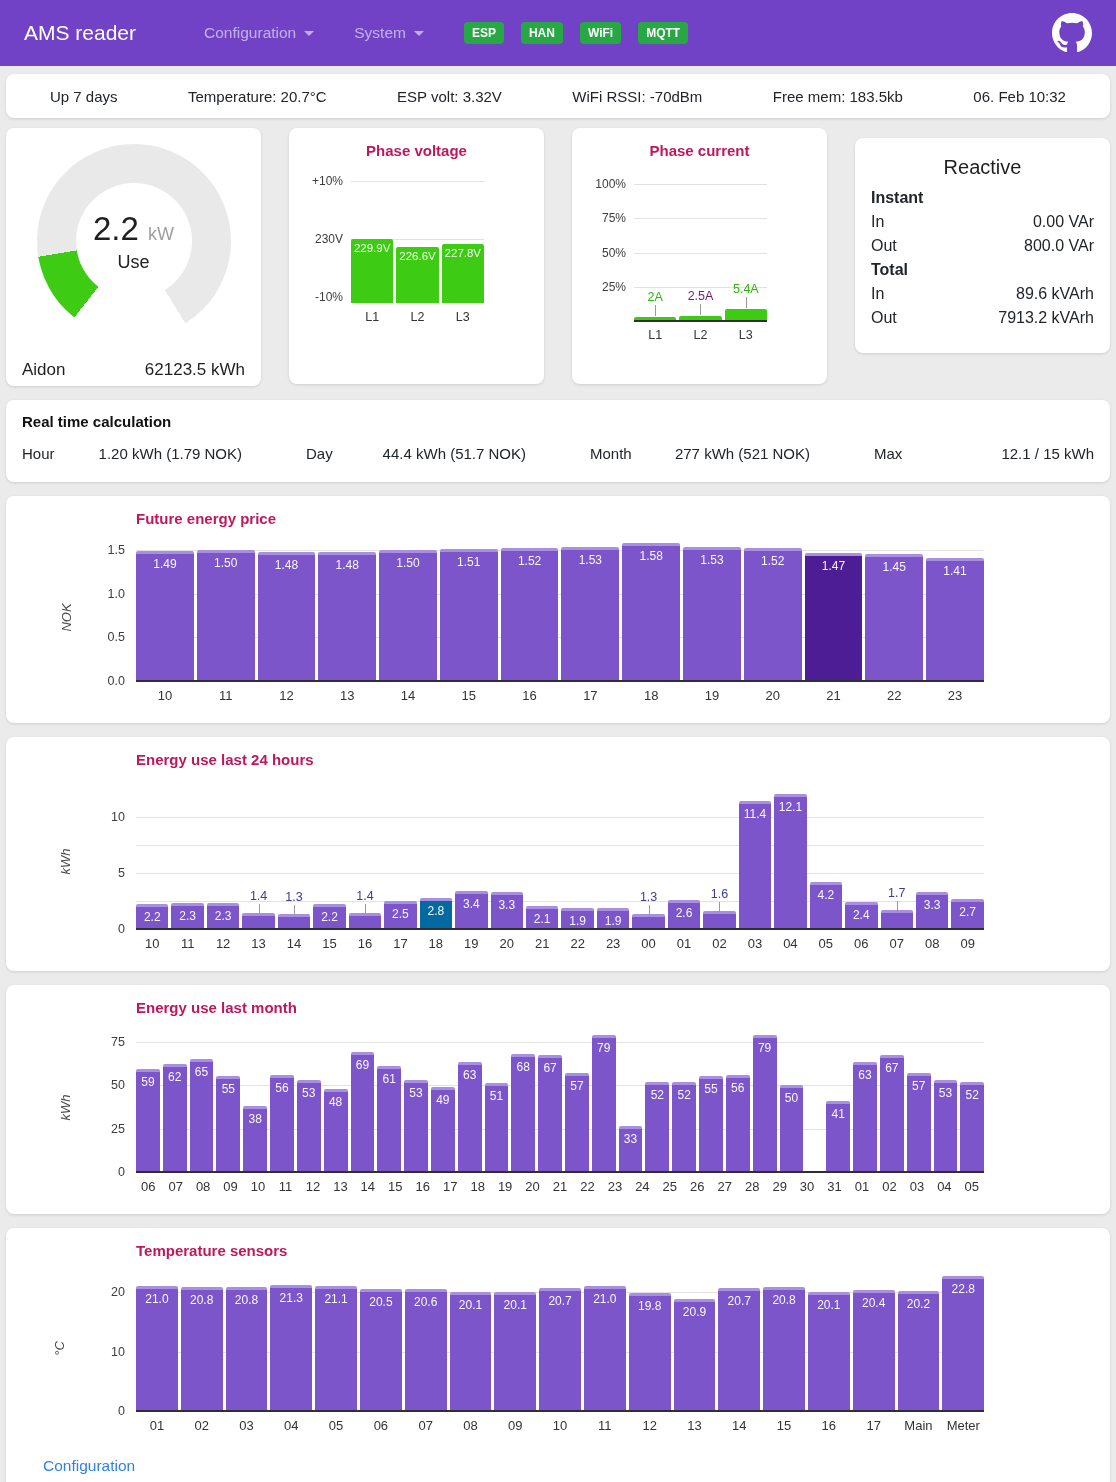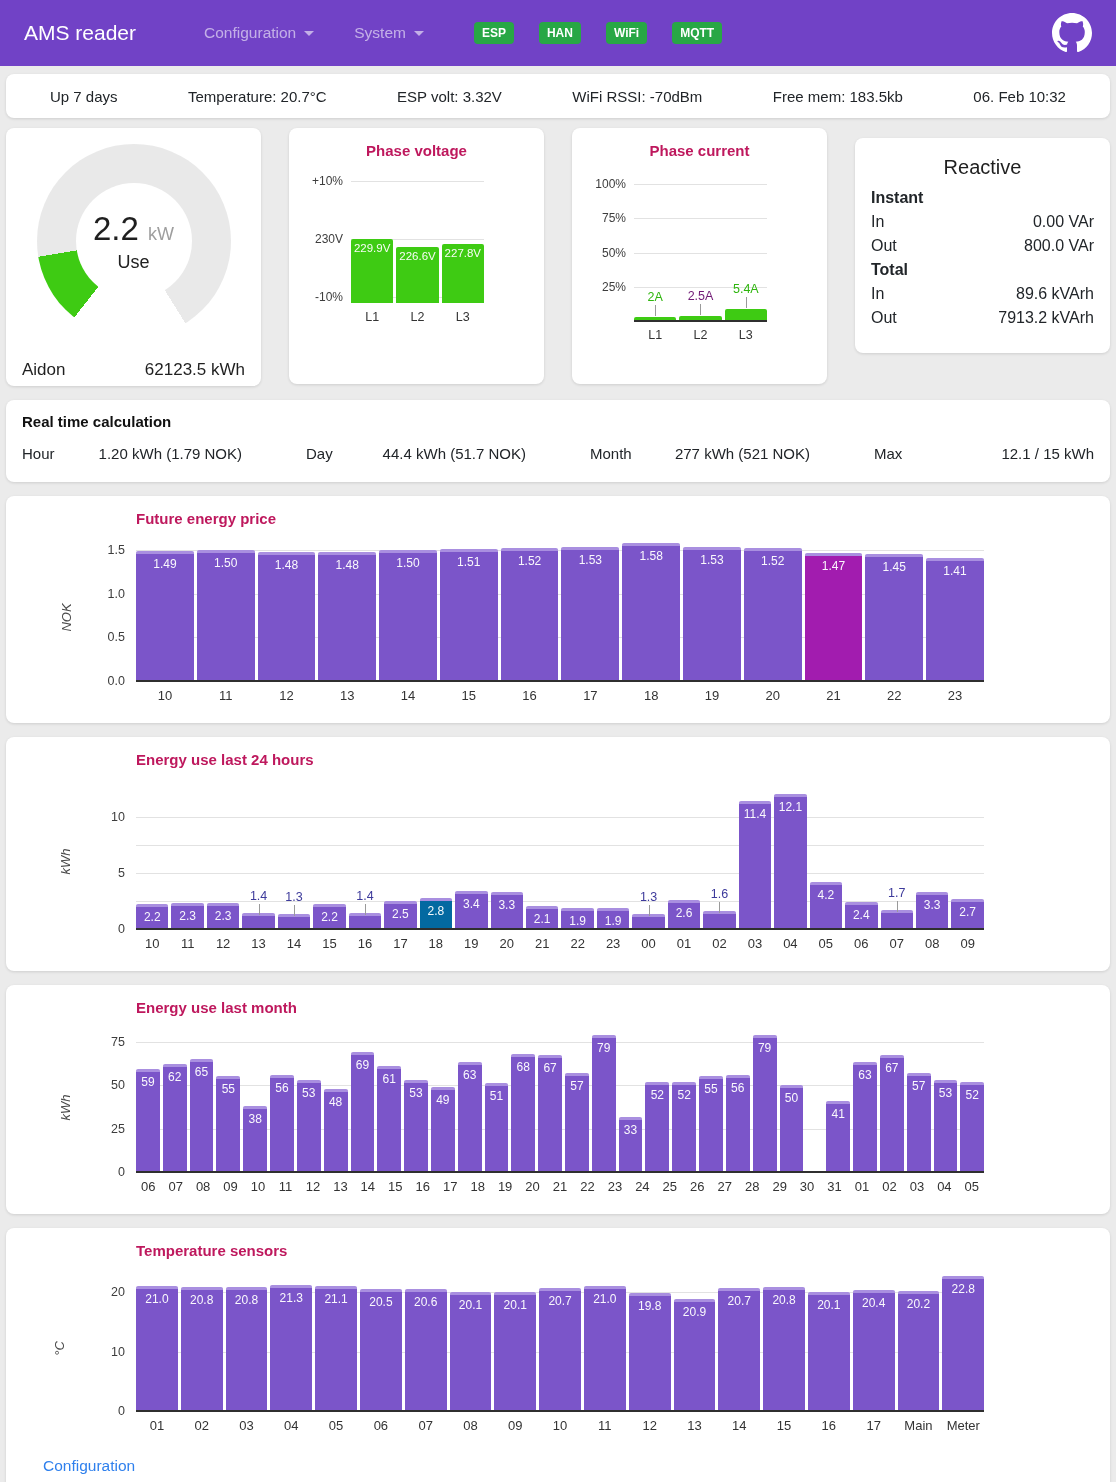--- a/index.html
+++ b/index.html
@@ -6,21 +6,21 @@
   body {
     width: 1116px; background: #ebebeb;
     font-family: "Liberation Sans", sans-serif; color: #212529;
   }
   
   .navbar { background:#7142c6; height:66px; display:flex; align-items:center; padding:0 24px; }
   .brand { color:#fff; font-size:21px; }
   .nav-menus { display:flex; align-items:center; margin-left:68px; }
   .nav-item { color:rgba(255,255,255,.58); font-size:15.5px; display:flex; align-items:center; gap:8px; margin-right:40px; cursor:pointer; }
   .caret { width:0; height:0; border-left:5px solid transparent; border-right:5px solid transparent; border-top:5px solid rgba(255,255,255,.58); }
-  .badges { display:flex; align-items:center; gap:25px; margin-left:10px; }
+  .badges { display:flex; align-items:center; gap:17px; }
   .badge { background:#28a745; color:#fff; font-size:12px; font-weight:bold; padding:4px 8px; border-radius:4px; }
   .github { margin-left:auto; display:flex; cursor:pointer; }
   
   .status-bar { background:#fff; margin:8px 6px; border-radius:6px; box-shadow:0 1px 3px rgba(0,0,0,.12);
     display:flex; justify-content:space-between; align-items:center; height:44px; padding:0 44px; font-size:15px; }
   
   .card { background:#fff; border-radius:8px; box-shadow:0 1px 3px rgba(0,0,0,.12); }
   .cards-row { display:grid; grid-template-columns:repeat(4,1fr); gap:28px; margin:10px 6px; }
   
   .gauge-card { height:258px; padding:0 16px; }
@@ -281,21 +281,21 @@
           </div>
           <div class="bar" style="height: 138px; background: rgb(123, 85, 201); border-top: 3px solid rgb(169, 143, 224);">
             <span class="bar-label-in">1.58</span>
           </div>
           <div class="bar" style="height: 133.633px; background: rgb(123, 85, 201); border-top: 3px solid rgb(169, 143, 224);">
             <span class="bar-label-in">1.53</span>
           </div>
           <div class="bar" style="height: 132.759px; background: rgb(123, 85, 201); border-top: 3px solid rgb(169, 143, 224);">
             <span class="bar-label-in">1.52</span>
           </div>
-          <div class="bar" style="height: 128.392px; background: #a21caf; border-top: 3px solid rgb(169, 143, 224);">
+          <div class="bar" style="height: 128.392px; background: #4c1d95; border-top: 3px solid rgb(169, 143, 224);">
             <span class="bar-label-in">1.47</span>
           </div>
           <div class="bar" style="height: 126.646px; background: rgb(123, 85, 201); border-top: 3px solid rgb(169, 143, 224);">
             <span class="bar-label-in">1.45</span>
           </div>
           <div class="bar" style="height: 123.152px; background: rgb(123, 85, 201); border-top: 3px solid rgb(169, 143, 224);">
             <span class="bar-label-in">1.41</span>
           </div>
         </div>
         <div class="baseline"></div>
@@ -502,21 +502,21 @@
           </div>
           <div class="bar" style="height: 116.522px; background: rgb(123, 85, 201); border-top: 3px solid rgb(169, 143, 224);">
             <span class="bar-label-in">67</span>
           </div>
           <div class="bar" style="height: 99.1304px; background: rgb(123, 85, 201); border-top: 3px solid rgb(169, 143, 224);">
             <span class="bar-label-in">57</span>
           </div>
           <div class="bar" style="height: 137.391px; background: rgb(123, 85, 201); border-top: 3px solid rgb(169, 143, 224);">
             <span class="bar-label-in">79</span>
           </div>
-          <div class="bar" style="height: 55px; background: rgb(123, 85, 201); border-top: 3px solid rgb(169, 143, 224);">
+          <div class="bar" style="height: 46px; background: rgb(123, 85, 201); border-top: 3px solid rgb(169, 143, 224);">
             <span class="bar-label-in">33</span>
           </div>
           <div class="bar" style="height: 90.4348px; background: rgb(123, 85, 201); border-top: 3px solid rgb(169, 143, 224);">
             <span class="bar-label-in">52</span>
           </div>
           <div class="bar" style="height: 90.4348px; background: rgb(123, 85, 201); border-top: 3px solid rgb(169, 143, 224);">
             <span class="bar-label-in">52</span>
           </div>
           <div class="bar" style="height: 95.6522px; background: rgb(123, 85, 201); border-top: 3px solid rgb(169, 143, 224);">
             <span class="bar-label-in">55</span>

